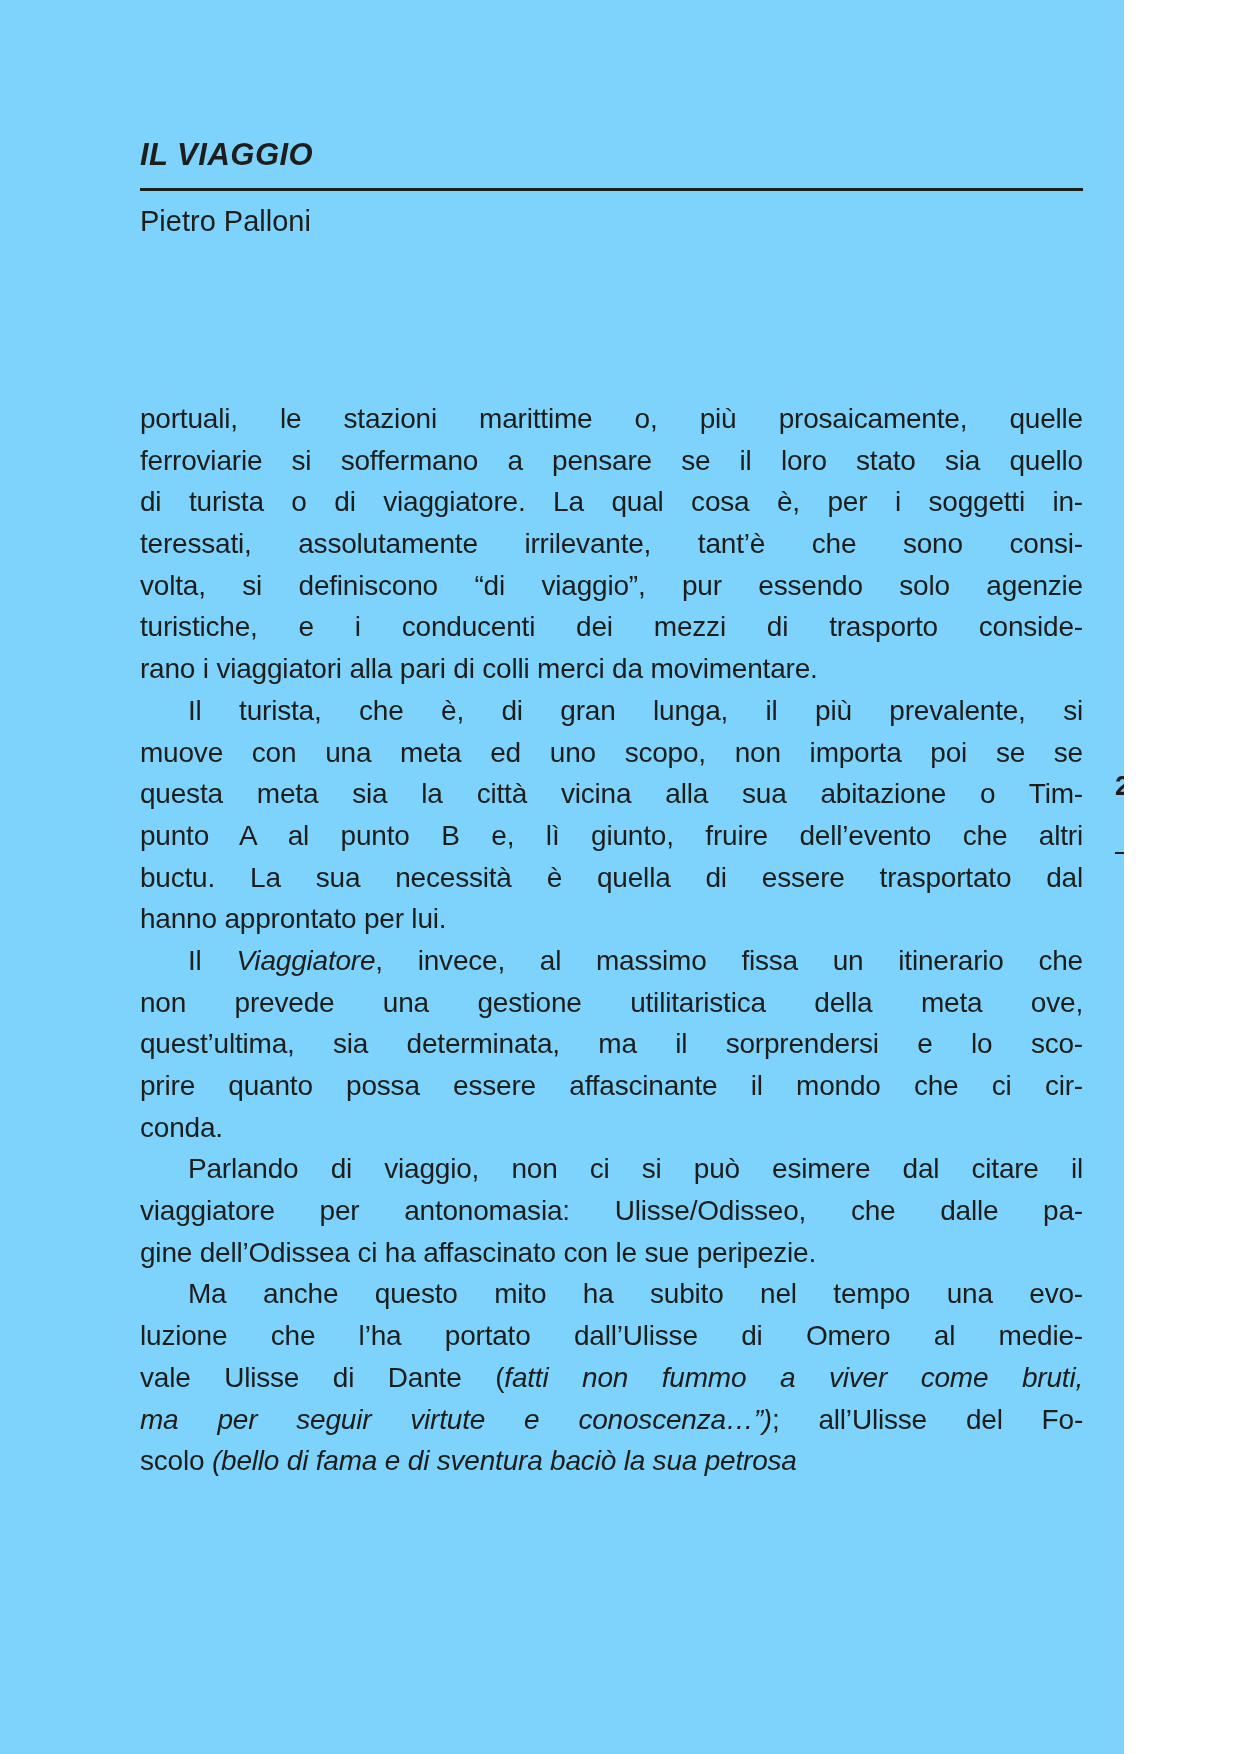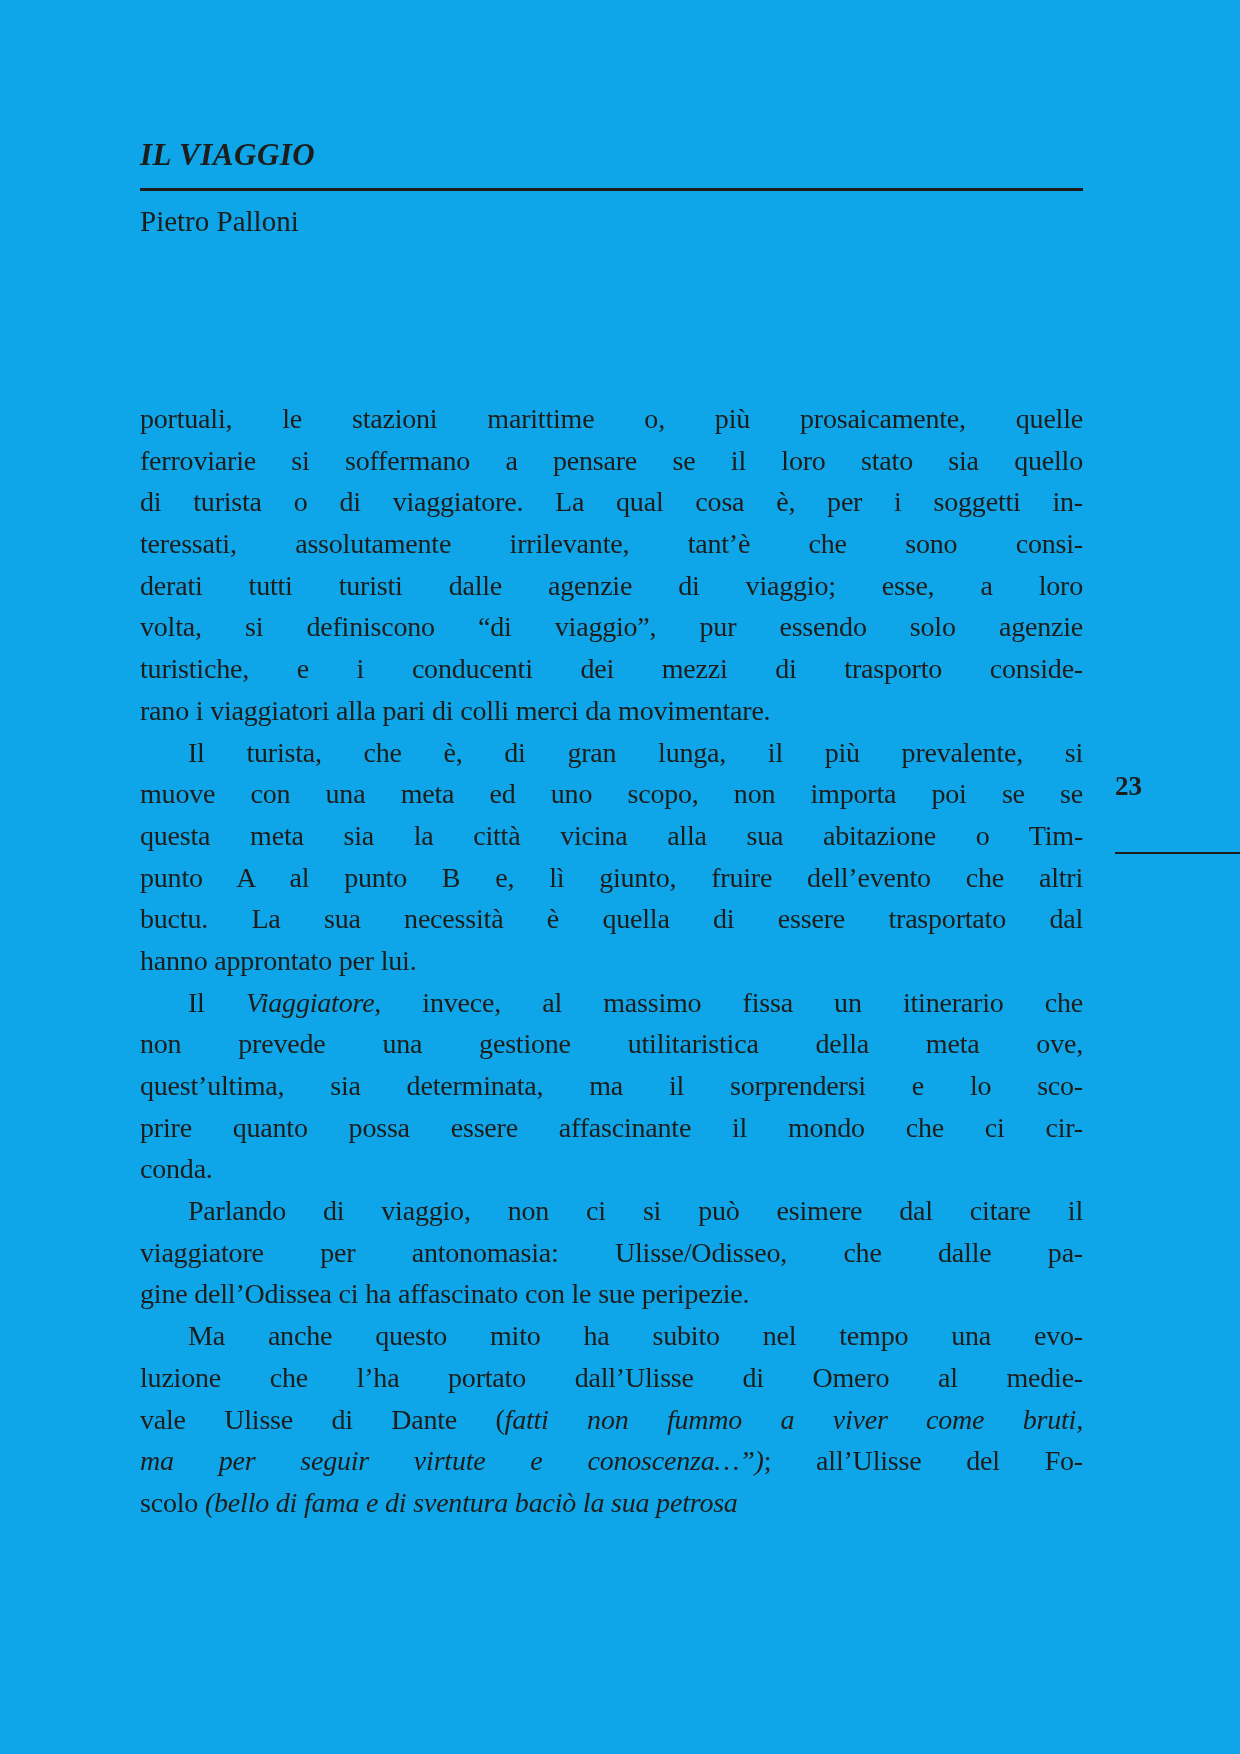--- a/index.html
+++ b/index.html
@@ -1,22 +1,22 @@
 <!DOCTYPE html>
 <html><head>
 <meta charset="utf-8">
 <style>
   html, body { margin: 0; padding: 0; }
   .page {
     position: relative;
-    width: 1240px;
+    width: 1124px;
     height: 1754px;
-    background: #0ea5e9;
+    background: #7dd3fc;
     overflow: hidden;
-    font-family: Liberation Serif, serif;
+    font-family: Liberation Sans, sans-serif;
     color: #1d1d1b;
   }
   .header { position: absolute; left: 140px; top: 138px; width: 943px; }
   .chapter-title {
     font-size: 31px;
     font-weight: bold;
     font-style: italic;
     letter-spacing: 0.5px;
     line-height: 34px;
     color: #1d1d1b;
@@ -84,21 +84,20 @@
     <div class="chapter-title">IL VIAGGIO</div>
   </div>
   <div class="header-rule"></div>
   <div class="author">Pietro Palloni</div>
 
   <div class="body-text">
       <div class="line"><span>portuali, le stazioni marittime o, più prosaicamente, quelle</span></div>
       <div class="line"><span>ferroviarie si soffermano a pensare se il loro stato sia quello</span></div>
       <div class="line"><span>di turista o di viaggiatore. La qual cosa è, per i soggetti in-</span></div>
       <div class="line"><span>teressati, assolutamente irrilevante, tant’è che sono consi-</span></div>
-      <div class="line"><span>derati tutti turisti dalle agenzie di viaggio; esse, a loro</span></div>
       <div class="line"><span>volta, si definiscono “di viaggio”, pur essendo solo agenzie</span></div>
       <div class="line"><span>turistiche, e i conducenti dei mezzi di trasporto conside-</span></div>
       <div class="line last"><span>rano i viaggiatori alla pari di colli merci da movimentare.</span></div>
       <div class="line indent"><span>Il turista, che è, di gran lunga, il più prevalente, si</span></div>
       <div class="line"><span>muove con una meta ed uno scopo, non importa poi se se</span></div>
       <div class="line"><span>questa meta sia la città vicina alla sua abitazione o Tim-</span></div>
       <div class="line"><span>punto A al punto B e, lì giunto, fruire dell’evento che altri</span></div>
       <div class="line"><span>buctu. La sua necessità è quella di essere trasportato dal</span></div>
       <div class="line last"><span>hanno approntato per lui.</span></div>
       <div class="line indent"><span>Il </span><span class="it">Viaggiatore</span><span>, invece, al massimo fissa un itinerario che</span></div>

